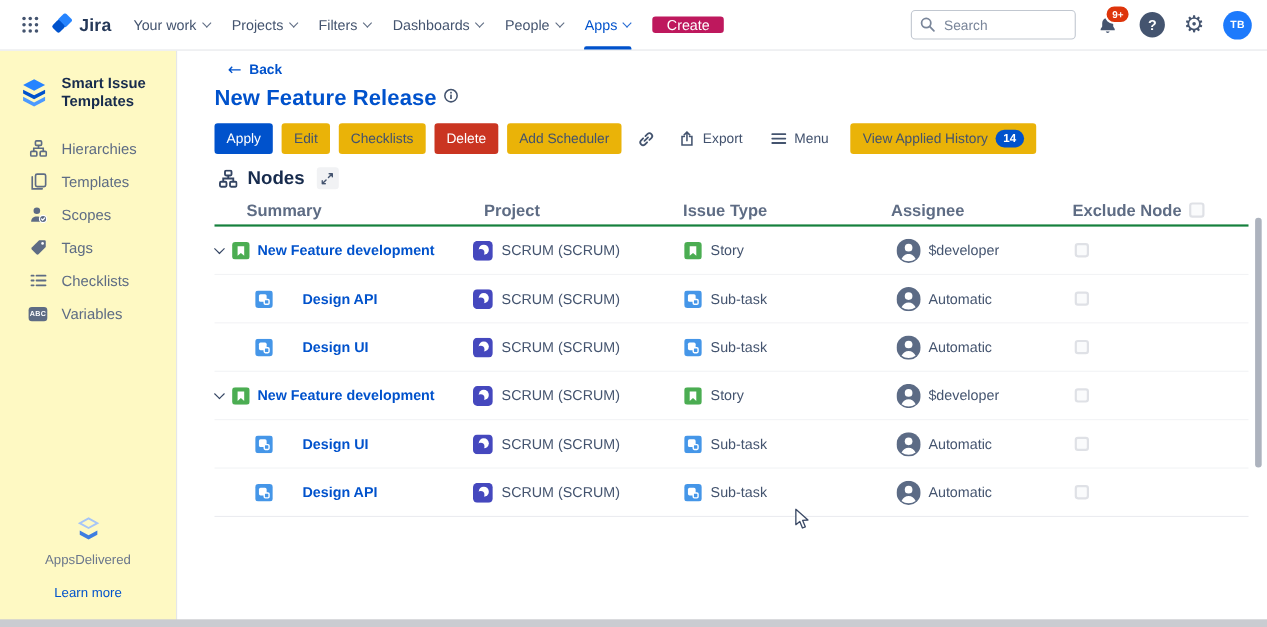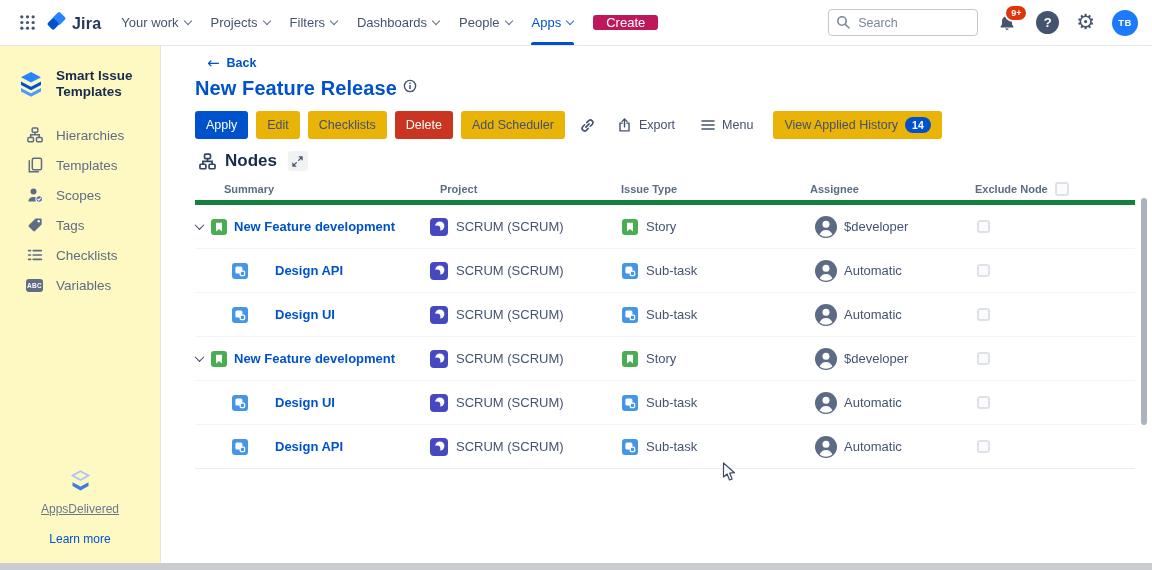--- a/index.html
+++ b/index.html
@@ -49,21 +49,21 @@
   .sb-head { display:flex; align-items:center; gap:10px; margin:22px 0 0 16px; }
   .sb-title { font-size:13.5px; font-weight:700; color:#172B4D; line-height:1.2; }
   .sb-list { margin-top:20px; }
   .sb-item { height:30px; display:flex; align-items:center; gap:13px; padding-left:26px;
     font-size:13.5px; color:#5E6C84; cursor:pointer; }
   .sb-item .ic { width:17px; height:17px; display:flex; align-items:center; justify-content:center;
     color:#5E6C84; }
   .abc-badge { display:inline-block; width:17px; text-align:center; background:#5E6C84; color:#fff;
     font-size:6.5px; font-weight:700; border-radius:3px; padding:3px 0; letter-spacing:.3px; }
   .sb-foot { position:absolute; bottom:24px; left:0; width:100%; text-align:center; }
-  .sb-foot .brand { font-size:12px; color:#6B778C; margin-top:8px;text-decoration:underline; }
+  .sb-foot .brand { font-size:12px; color:#6B778C; margin-top:8px; }
   .sb-foot .learn { font-size:12px; color:#0052CC; margin-top:16px; cursor:pointer; }
 
   
   .main { position:absolute; top:46px; left:187px; right:0; bottom:0; background:#fff;
     padding:8px 0 0 8px; }
   .back { display:inline-flex; align-items:center; gap:7px; margin-left:12px; color:#0052CC;
     font-size:12.5px; font-weight:700; cursor:pointer; }
   .back .arrow { font-size:15px; font-weight:400; font-family:"DejaVu Sans",sans-serif; }
   .page-title-row { display:flex; align-items:flex-start; gap:6px; margin-top:5px; }
   .page-title { font-size:20px; font-weight:700; color:#0052CC; letter-spacing:.1px; }
@@ -82,21 +82,21 @@
     padding:2px 7px; border-radius:9px; }
 
   .nodes-row { display:flex; align-items:center; gap:9px; margin:12px 0 0 4px; }
   .nodes-title { font-size:17px; font-weight:700; color:#172B4D; }
   .expand-btn { width:20px; height:20px; background:#F1F2F4; border:none; border-radius:3px;
     display:flex; align-items:center; justify-content:center; cursor:pointer; margin-left:2px; }
 
   
   .tbl { width:940px; margin-top:6px; }
   .trow { display:grid; grid-template-columns:230px 195px 190px 165px 1fr; align-items:center; }
-  .thead { height:28px; border-bottom:5px solid #15803d; font-size:11px; font-weight:700;
+  .thead { height:28px; border-bottom:2px solid #15803d; font-size:15px; font-weight:700;
     color:#5E6C84; }
   .th-summary { padding-left:29px; }
   .th-project { padding-left:15px; }
   .th-issue { padding-left:1px; }
   .th-exclude { display:flex; align-items:center; gap:7px; }
   .tbody-row { height:44px; border-bottom:1px solid #F2F3F5; }
   .tbody-row:last-child { border-bottom:1px solid #EBECF0; }
   .cell { display:flex; align-items:center; font-size:13px; color:#44546F; }
   .c-summary { gap:7px; padding-left:1px; }
   .c-summary.child { padding-left:37px;gap:27px; }

